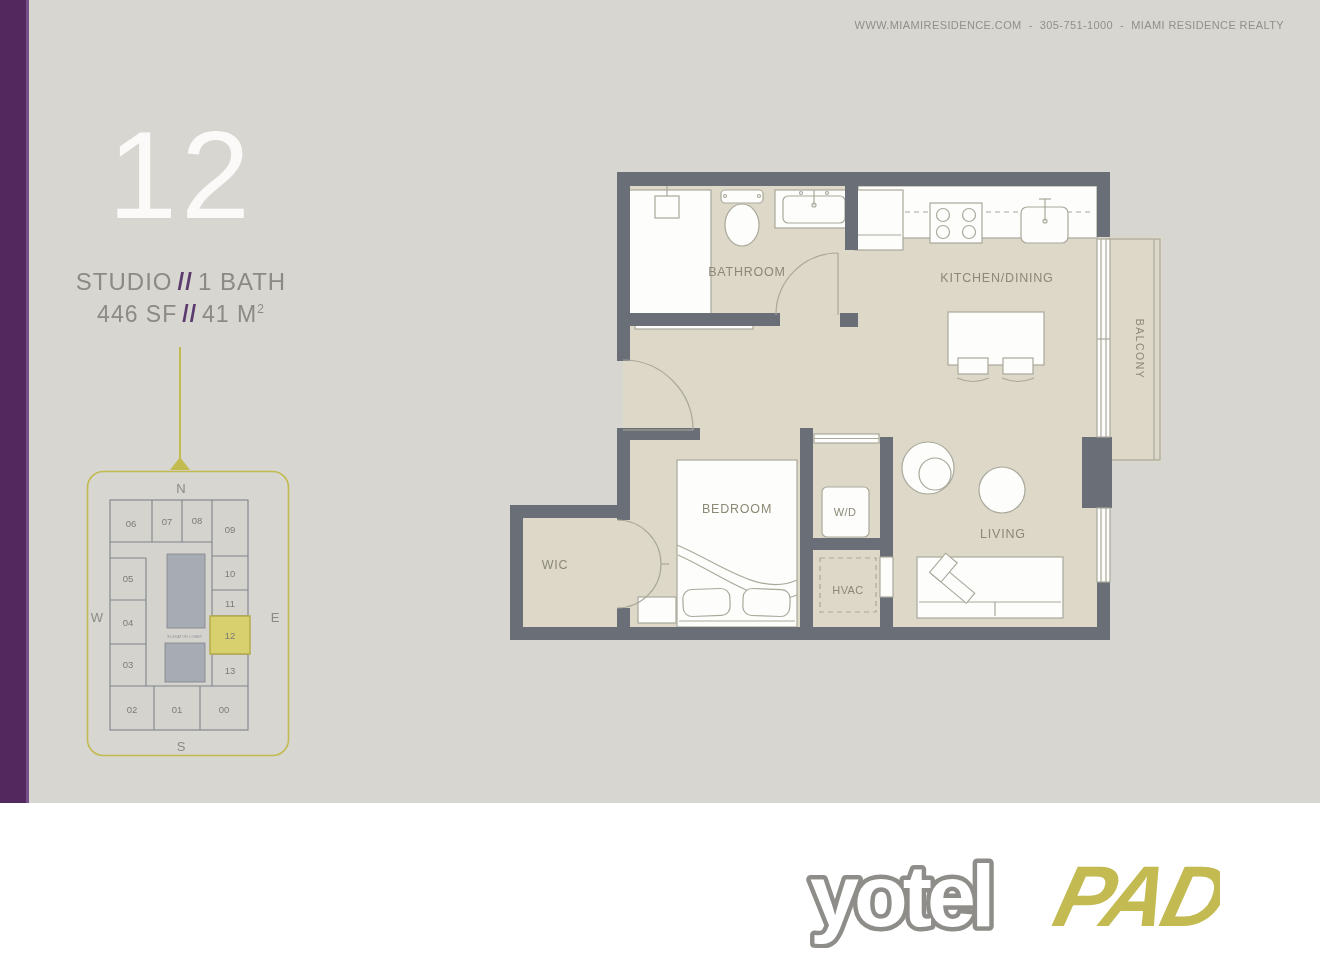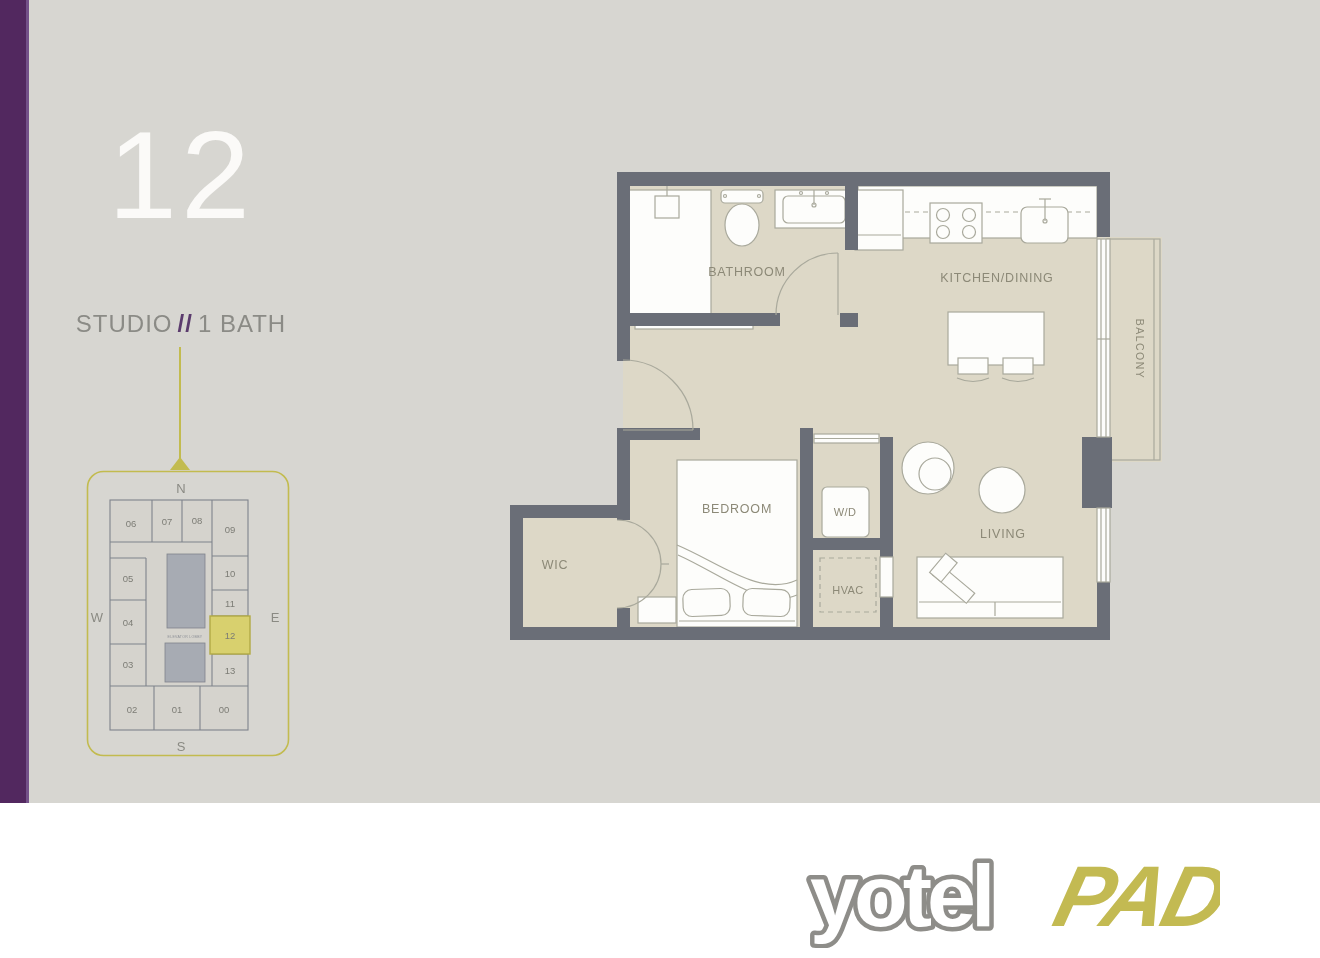--- a/index.html
+++ b/index.html
@@ -12,21 +12,21 @@
   }
   html,body{margin:0;padding:0;}
   body{font-family:"Liberation Sans",sans-serif;background:#ffffff;}
   .page{position:relative;width:1320px;height:958px;overflow:hidden;background:#ffffff;}
   .panel{position:absolute;left:0;top:0;width:1320px;height:803px;background:var(--panel-bg);}
   .purple-bar{position:absolute;left:0;top:0;width:26px;height:803px;background:var(--purple);border-right:3px solid var(--purple-edge);}
   .header{position:absolute;top:19px;right:36px;font-size:11px;letter-spacing:.4px;color:var(--muted-text);}
   .header .hsep{margin:0 7px;}
   .unit-number{position:absolute;left:30px;top:110px;width:302px;text-align:center;font-size:124px;line-height:1.05;font-weight:300;letter-spacing:4px;color:var(--white);}
   .unit-type,.unit-area{position:absolute;left:30px;width:302px;text-align:center;color:var(--unit-text);letter-spacing:1px;}
-  .unit-type{top:268px;font-size:24px;margin-top:42px;}
+  .unit-type{top:268px;font-size:24px;}
   .unit-area{top:301px;font-size:23px;}
   .slash{color:var(--slash-purple);font-weight:bold;padding:0 5px;}
   .unit-area sup{font-size:12px;}
   .callout-line{position:absolute;left:179px;top:347px;width:2px;height:112px;background:var(--olive);}
   .callout-arrow{position:absolute;left:170px;top:457px;width:0;height:0;border-left:10px solid transparent;border-right:10px solid transparent;border-bottom:13px solid var(--olive);}
   .keyplan-svg{position:absolute;left:86px;top:470px;}
   .plan-svg{position:absolute;left:505px;top:165px;}
   .logo-svg{position:absolute;left:788px;top:842px;}
   .site-link{position:absolute;right:112px;top:960px;font-size:15px;letter-spacing:1.2px;color:var(--logo-olive);}
 
@@ -54,24 +54,30 @@
   .logo-yotel{font-family:"Liberation Sans",sans-serif;font-size:88px;font-weight:bold;letter-spacing:-5px;fill:#ffffff;stroke:var(--logo-gray);stroke-width:9;paint-order:stroke;stroke-linejoin:round;}
   .logo-pad{font-family:"Liberation Sans",sans-serif;font-size:86px;font-weight:bold;font-style:italic;letter-spacing:-3px;fill:var(--logo-olive);}
 </style>
 </head>
 <body>
 
 <div class="page">
   <div class="panel">
     <div class="purple-bar"></div>
 
+    <div class="header">
+      <span>WWW.MIAMIRESIDENCE.COM</span><span class="hsep">-</span><span>305-751-1000</span><span class="hsep">-</span><span>MIAMI RESIDENCE REALTY</span>
+    </div>
 
     <div class="unit-number">12</div>
     <div class="unit-type">
       <span>STUDIO</span><span class="slash">//</span><span>1 BATH</span>
+    </div>
+    <div class="unit-area">
+      <span>446 SF</span><span class="slash">//</span><span><span>41 M</span><sup>2</sup></span>
     </div>
 
     <div class="callout-line"></div>
     <div class="callout-arrow"></div>
 
     <svg class="keyplan-svg" width="204" height="287" viewBox="0 0 204 287">
       <rect class="kp-border" x="1.5" y="1.5" width="201" height="284" rx="16"></rect>
       <text class="kp-compass" x="95" y="23">N</text>
       <text class="kp-compass" x="95" y="281">S</text>
       <text class="kp-compass" x="11" y="152">W</text>

